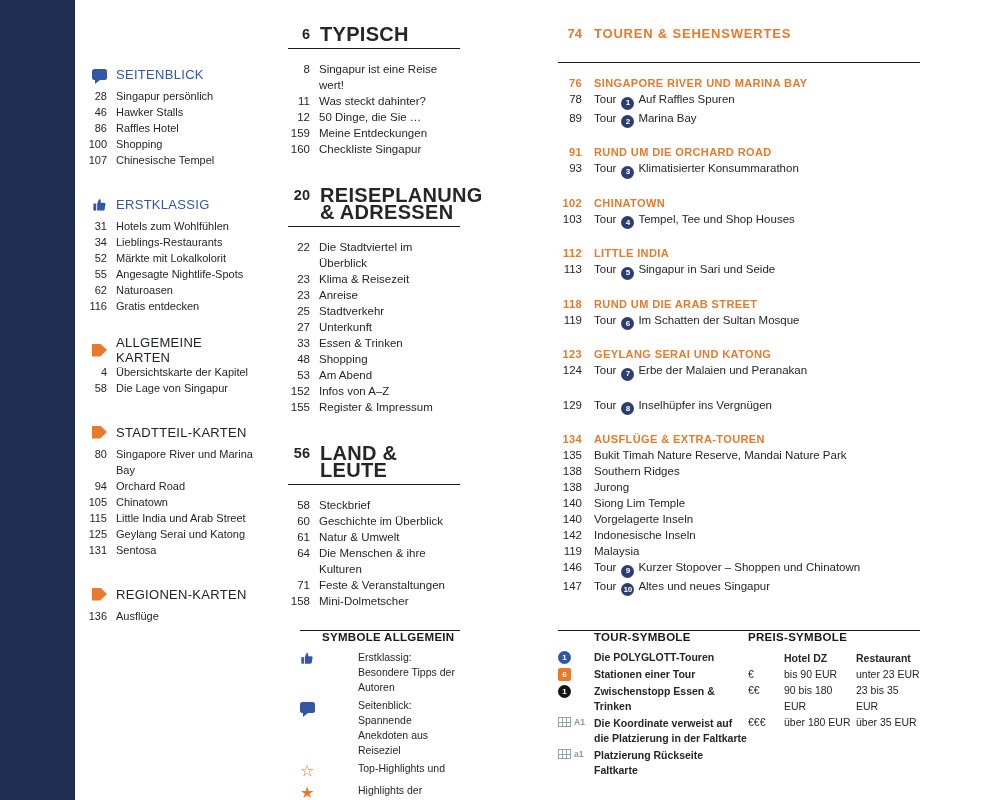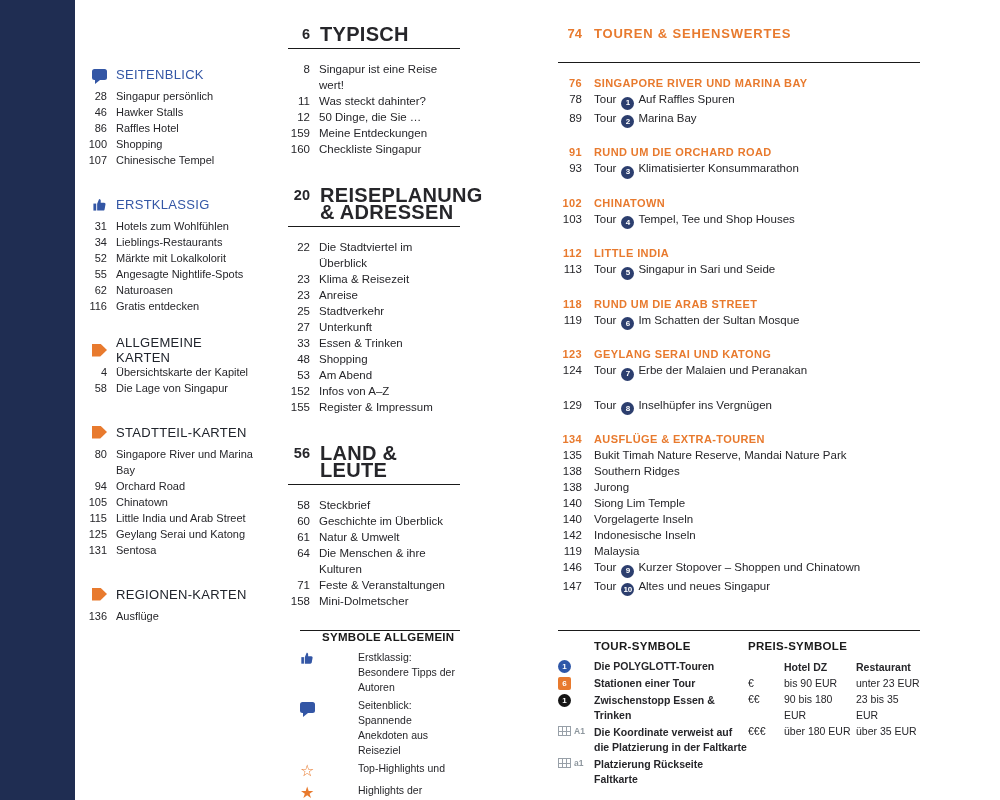--- a/index.html
+++ b/index.html
@@ -58,21 +58,21 @@
   .right-title{font-size:13px;font-weight:700;letter-spacing:.8px;color:#e87a2e;line-height:16px;}
   .rightcol .pg{width:24px;margin-right:12px;}
   .group{margin-bottom:16px;}
   .ghead{margin-bottom:0;}
   .ghead .pg,.gtitle{color:#e87a2e;font-weight:700;font-size:11px;letter-spacing:.4px;}
   .tprefix{margin-right:1px;}
   .tnum{display:inline-flex;align-items:center;justify-content:center;width:13px;height:13px;border-radius:50%;
         background:#2c3e6e;color:#fff;font-size:8px;font-weight:700;vertical-align:-2px;margin:0 4px;}
 
   
-  .right-symbols{position:absolute;left:558px;top:630px;width:362px;border-top:1.5px solid #1a1a1a;padding-top:9px;display:flex;}
+  .right-symbols{position:absolute;left:558px;top:630px;width:362px;border-top:1.5px solid #1a1a1a;display:flex;}
   .ts-col{flex:none;width:190px;}
   .ts-col .block-title{padding-left:36px;}
   .ts-row{display:flex;margin-bottom:2px;}
   .ts-ico{flex:none;width:36px;display:flex;align-items:flex-start;gap:3px;padding-top:1px;}
   .ts-txt{flex:1;font-size:10.5px;line-height:15px;font-weight:bold;}
   .badge{width:13px;height:13px;border-radius:50%;color:#fff;font-size:8px;font-weight:700;
          display:inline-flex;align-items:center;justify-content:center;}
   .badge.blue{background:#2e57a8;}
   .badge.black{background:#151515;}
   .badge.sq{border-radius:2px;background:#e87a2e;}

